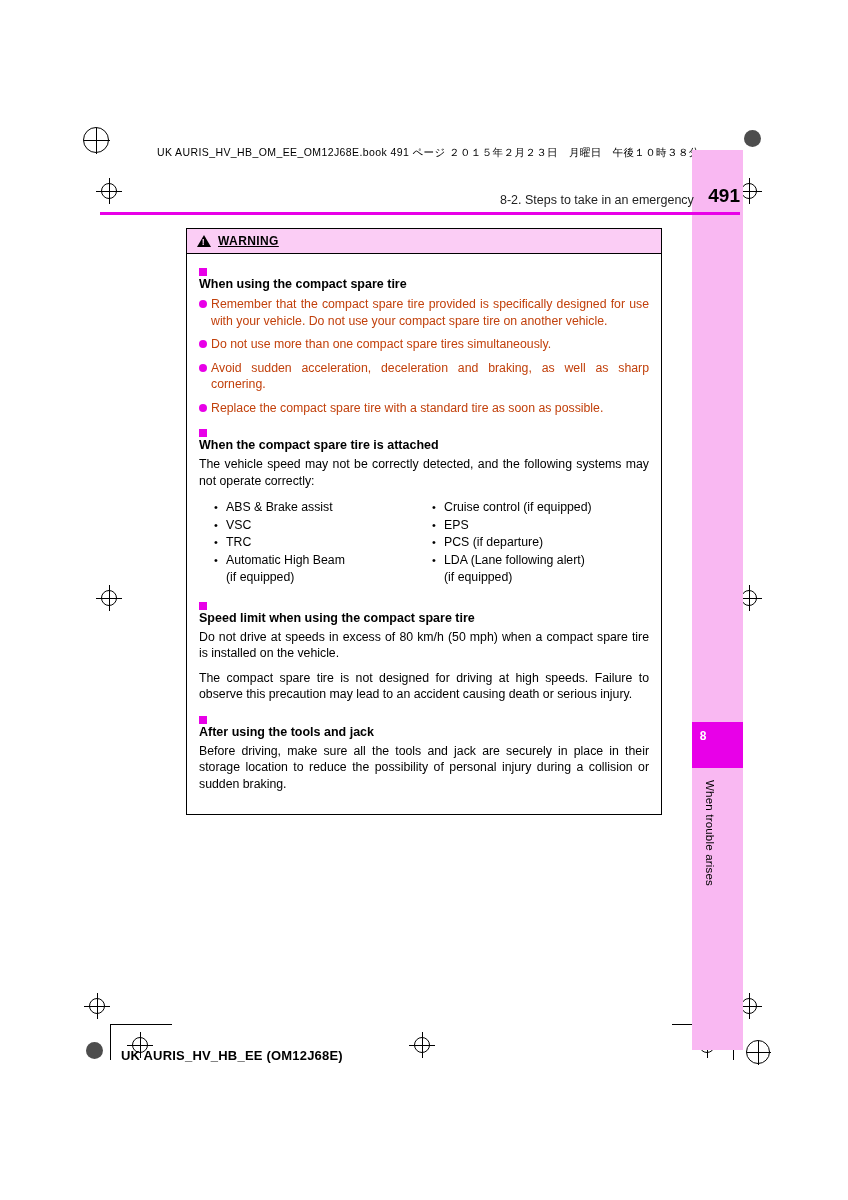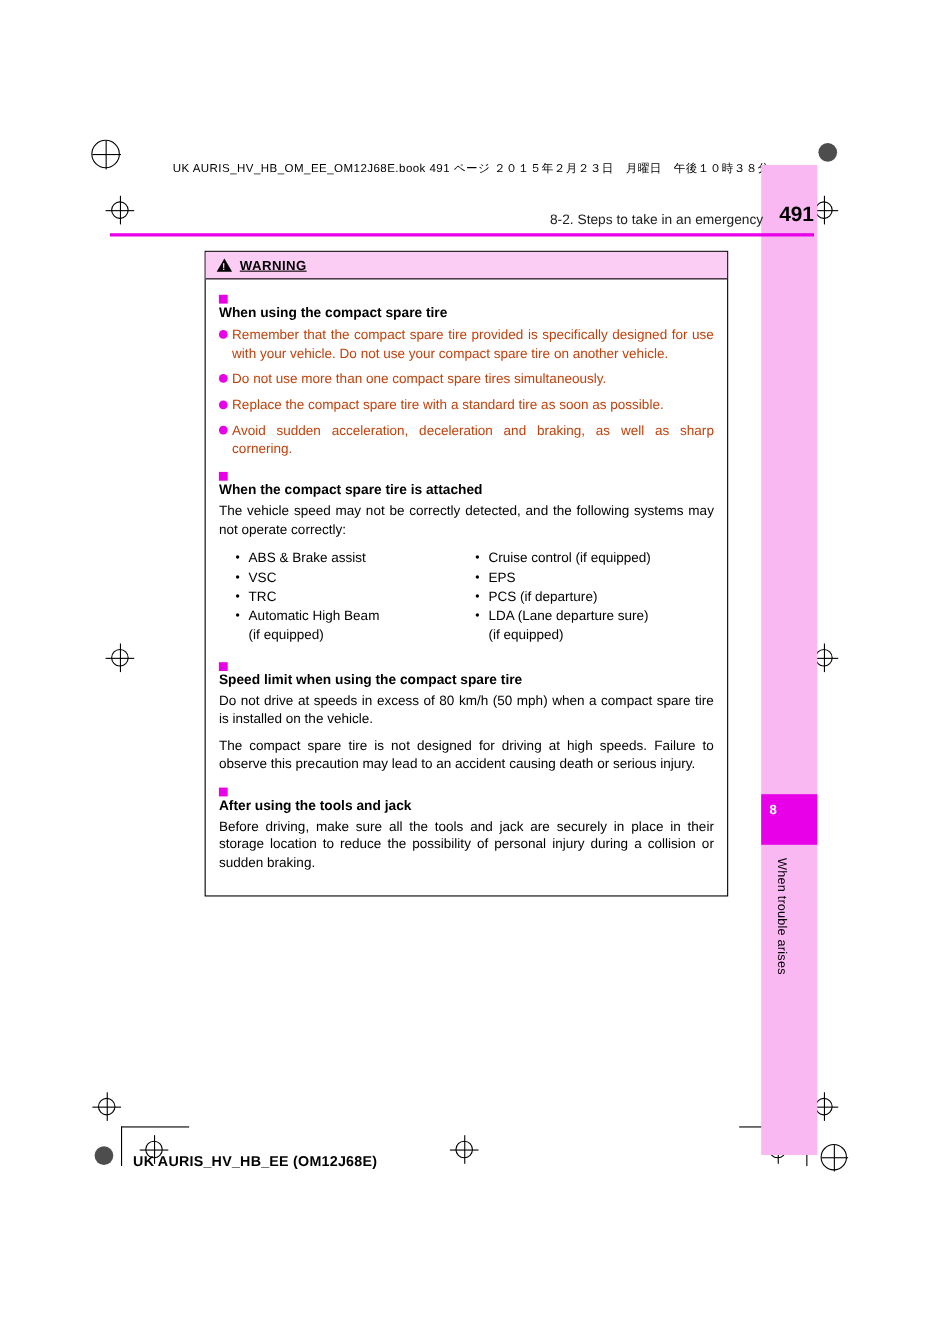--- a/index.html
+++ b/index.html
@@ -377,46 +377,46 @@
     <div class="bullet-item">
       <div class="dot-b"></div>
       <div class="bullet-text">Remember that the compact spare tire provided is specifically designed for use with your vehicle. Do not use your compact spare tire on another vehicle.</div>
     </div>
     <div class="bullet-item">
       <div class="dot-b"></div>
       <div class="bullet-text">Do not use more than one compact spare tires simultaneously.</div>
     </div>
     <div class="bullet-item">
       <div class="dot-b"></div>
-      <div class="bullet-text">Replace the compact spare tire with a standard tire as soon as possible.</div>
+      <div class="bullet-text">Avoid sudden acceleration, deceleration and braking, as well as sharp cornering.</div>
     </div>
     <div class="bullet-item">
       <div class="dot-b"></div>
-      <div class="bullet-text">Avoid sudden acceleration, deceleration and braking, as well as sharp cornering.</div>
+      <div class="bullet-text">Replace the compact spare tire with a standard tire as soon as possible.</div>
     </div>
 
     <div class="sub-head">
       <div class="sq"></div>
       <div class="sub-head-text">When the compact spare tire is attached</div>
     </div>
     <div class="para">The vehicle speed may not be correctly detected, and the following systems may not operate correctly:</div>
 
     <div class="two-col">
       <div class="col">
         <div class="li">ABS &amp; Brake assist</div>
         <div class="li">VSC</div>
         <div class="li">TRC</div>
         <div class="li">Automatic High Beam</div>
         <div class="li-cont">(if equipped)</div>
       </div>
       <div class="col">
         <div class="li">Cruise control (if equipped)</div>
         <div class="li">EPS</div>
         <div class="li">PCS (if departure)</div>
-        <div class="li">LDA (Lane departure sure)</div>
+        <div class="li">LDA (Lane following alert)</div>
         <div class="li-cont">(if equipped)</div>
       </div>
     </div>
 
     <div class="sub-head">
       <div class="sq"></div>
       <div class="sub-head-text">Speed limit when using the compact spare tire</div>
     </div>
     <div class="para">Do not drive at speeds in excess of 80 km/h (50 mph) when a compact spare tire is installed on the vehicle.</div>
     <div class="para">The compact spare tire is not designed for driving at high speeds. Failure to observe this precaution may lead to an accident causing death or serious injury.</div>

